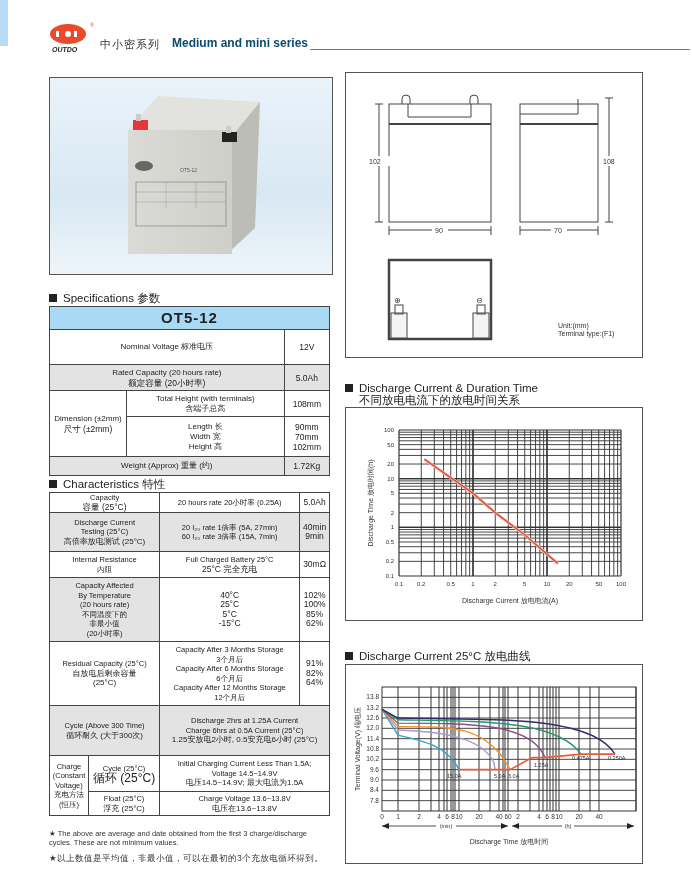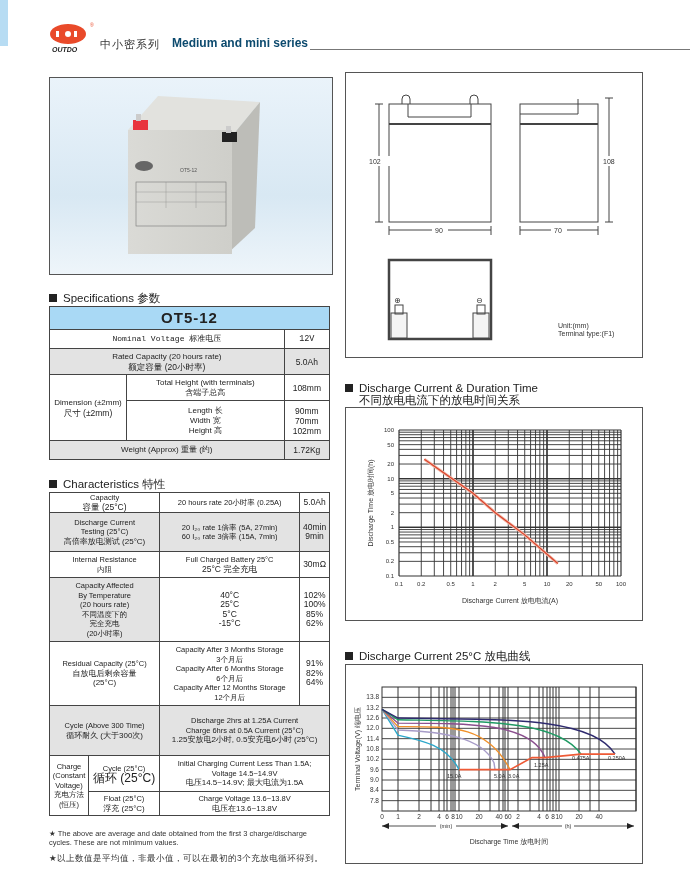--- a/index.html
+++ b/index.html
@@ -68,21 +68,21 @@
     <line x1="146" y1="104" x2="146" y2="130" stroke="#888" stroke-width="0.4"></line>
   </svg>
 </div>
 
 <div class="abs sec-title" style="left:49px;top:291px;"><span class="sq"></span><span>Specifications 参数</span></div>
 <table class="abs spec">
   <tbody>
       <tr>
         <td colspan="3" class="hdr">OT5-12</td>
       </tr>
-  <tr style="height:19px;font-family:Liberation Mono, monospace;">
+  <tr style="height:35px;">
     <td colspan="2" style="width:188px;">Nominal Voltage 标准电压</td>
     <td style="font-size:8.5px;">12V</td>
   </tr>
   <tr class="grey" style="height:26px;">
     <td colspan="2">
           <div>Rated Capacity (20 hours rate)</div>
           <div style="font-size:8.5px;">额定容量 (20小时率)</div>
         </td>
     <td style="font-size:8.5px;">5.0Ah</td>
   </tr>
@@ -152,21 +152,21 @@
           <div style="font-size:8.5px;">25°C 完全充电</div>
         </td>
     <td style="font-size:8.5px;">30mΩ</td>
   </tr>
   <tr class="grey" style="height:64px;margin-left:24px;">
     <td colspan="2">
       <div>Capacity Affected</div>
           <div>By Temperature</div>
           <div>(20 hours rate)</div>
           <div>不同温度下的</div>
-          <div>完全充电</div>
+          <div>非最小值</div>
           <div>(20小时率)</div>
     </td>
     <td style="font-size:8.5px;background:#fff;">
           <div>40°C</div>
           <div>25°C</div>
           <div>5°C</div>
           <div>-15°C</div>
         </td>
     <td style="font-size:8.5px;background:#fff;">
           <div>102%</div>

